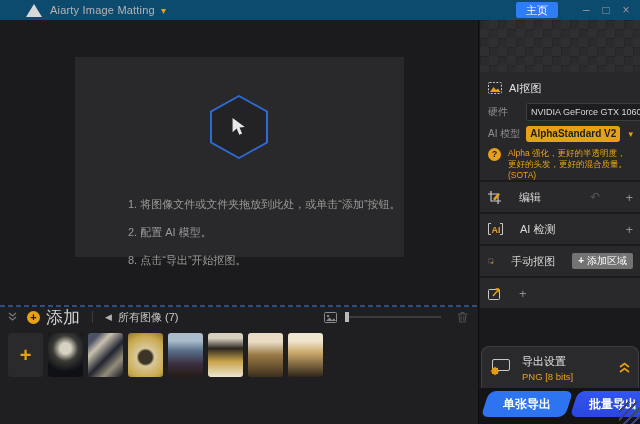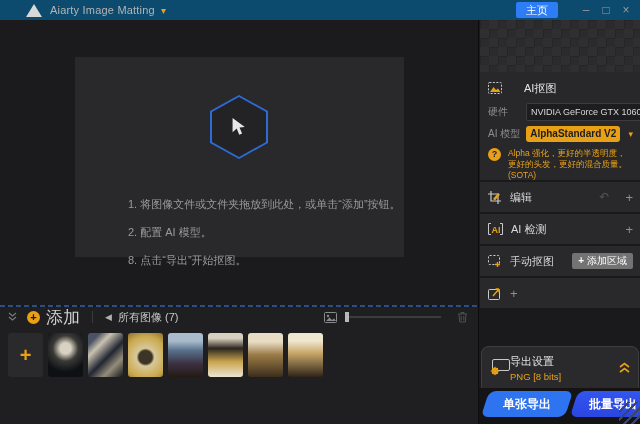--- a/index.html
+++ b/index.html
@@ -58,38 +58,38 @@
   .t-gold2 { background:linear-gradient(180deg,#efe6d0 0 18%,#caa86a 45%,#2e2418); }
 
   
   .panel { position:absolute; left:478px; top:20px; width:162px; height:404px; background:#1a1a1c; border-left:1px solid #0d0d0f; }
   .checker { position:absolute; left:1px; top:0; width:161px; height:52px; background-color:#2b2b2d;
     background-image:linear-gradient(45deg,#2f2f31 25%,transparent 25%,transparent 75%,#2f2f31 75%),
                      linear-gradient(45deg,#2f2f31 25%,transparent 25%,transparent 75%,#2f2f31 75%),
                      linear-gradient(#252527 1px,transparent 1px),linear-gradient(90deg,#252527 1px,transparent 1px);
     background-size:18px 18px,18px 18px,9px 9px,9px 9px; background-position:0 0,9px 9px,0 0,0 0; }
   .ai-block { position:absolute; left:1px; top:52px; width:161px; height:108px; background:#28282a; padding:6px 8px 0 8px; }
-  .p-header { display:flex; align-items:center; gap:22px; height:20px; }
+  .p-header { display:flex; align-items:center; gap:7px; height:20px; }
   .p-header .p-title { font-size:11px; color:#e2e2e2; }
   .p-row { display:flex; align-items:center; margin-top:5px; }
   .p-label { font-size:10px; color:#8e8e90; width:38px; flex:none; }
   .hw-select { flex:1; height:18px; background:#1d1d1f; border:1px solid #3c3c3e; border-radius:2px; display:flex; align-items:center; padding:0 4px; cursor:default; }
   .hw-value { font-size:9px; color:#d8d8d8; white-space:nowrap; flex:1; }
   .caret-o { color:#e8a117; font-size:9px; }
   .model-pill { flex:1; height:16px; background:#e8a117; border-radius:3px; color:#1d1d1f; font-size:10px; font-weight:bold; text-align:center; line-height:16px; cursor:default; margin-right:8px; white-space:nowrap; }
   .hint-row { display:flex; margin-top:6px; gap:7px; }
   .help-ic { width:13px; height:13px; flex:none; border-radius:50%; background:#e8a117; color:#1d1d1f; font-size:9px; font-weight:bold; text-align:center; line-height:13px; }
   .hint-text { font-size:8.5px; color:#e8a117; line-height:11px; }
-  .sec { position:absolute; left:1px; width:161px; height:30px; background:#29292b; display:flex; align-items:center; padding:0 8px; gap:8px; }
+  .sec { position:absolute; left:1px; width:161px; height:30px; background:#29292b; display:flex; align-items:center; padding:0 8px; gap:17px; }
   .sec-label { font-size:11px; color:#d8d8d8; flex:1; white-space:nowrap; }
   .sec-plus { color:#8e8e90; font-size:13px; cursor:default; }
   .undo-ic { color:#55555a; font-size:12px; margin-right:8px; cursor:default; }
   .region-btn { background:#737373; color:#fff; font-size:10px; height:16px; line-height:16px; border-radius:2px; padding:0 6px; cursor:default; white-space:nowrap; }
   .region-btn .rb-plus { font-weight:bold; margin-right:3px; font-size:10px; }
-  .export-box { position:absolute; left:2px; top:326px; width:158px; height:42px; background:#2a2a2c; border:1px solid #3e3e40; border-bottom:none; border-radius:8px 8px 0 0; display:flex; align-items:center; padding:0 8px; gap:0; }
+  .export-box { position:absolute; left:2px; top:326px; width:158px; height:42px; background:#2a2a2c; border:1px solid #3e3e40; border-bottom:none; border-radius:8px 8px 0 0; display:flex; align-items:center; padding:0 8px; gap:12px; }
   .exp-lines { flex:1; }
   .exp-title { font-size:11px; color:#e2e2e2; }
   .exp-format { font-size:9.5px; color:#e8a117; margin-top:2px; }
   .chev2 { display:flex; flex-direction:column; align-items:center; cursor:default; }
   .btn-zone { position:absolute; left:0; top:368px; width:162px; height:36px; background:#141416; overflow:hidden; }
   .grip { position:absolute; right:0; bottom:0; width:22px; height:22px;
     background:repeating-linear-gradient(135deg,#3c4468 0 2px,transparent 2px 6px); }
   .exp-btn { position:absolute; top:3px; height:26px; color:#fff; font-size:12px; font-weight:bold; text-align:center; line-height:26px; transform:skewX(-18deg); cursor:default; }
   .exp-btn span { display:inline-block; transform:skewX(18deg); }
   .single-btn { left:6px; width:84px; background:#2e73f0; border-radius:7px; }

